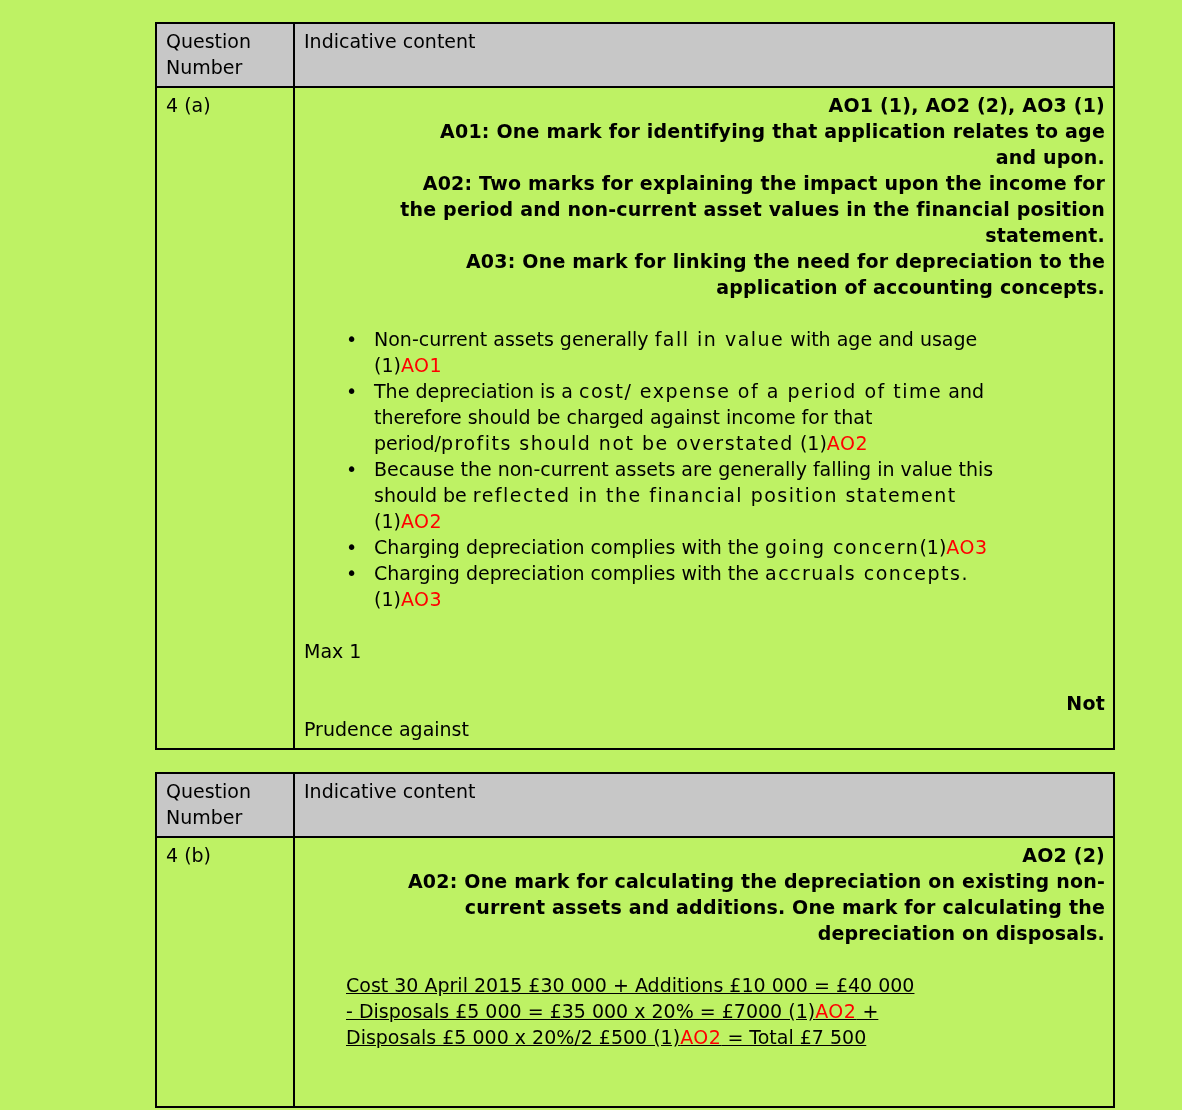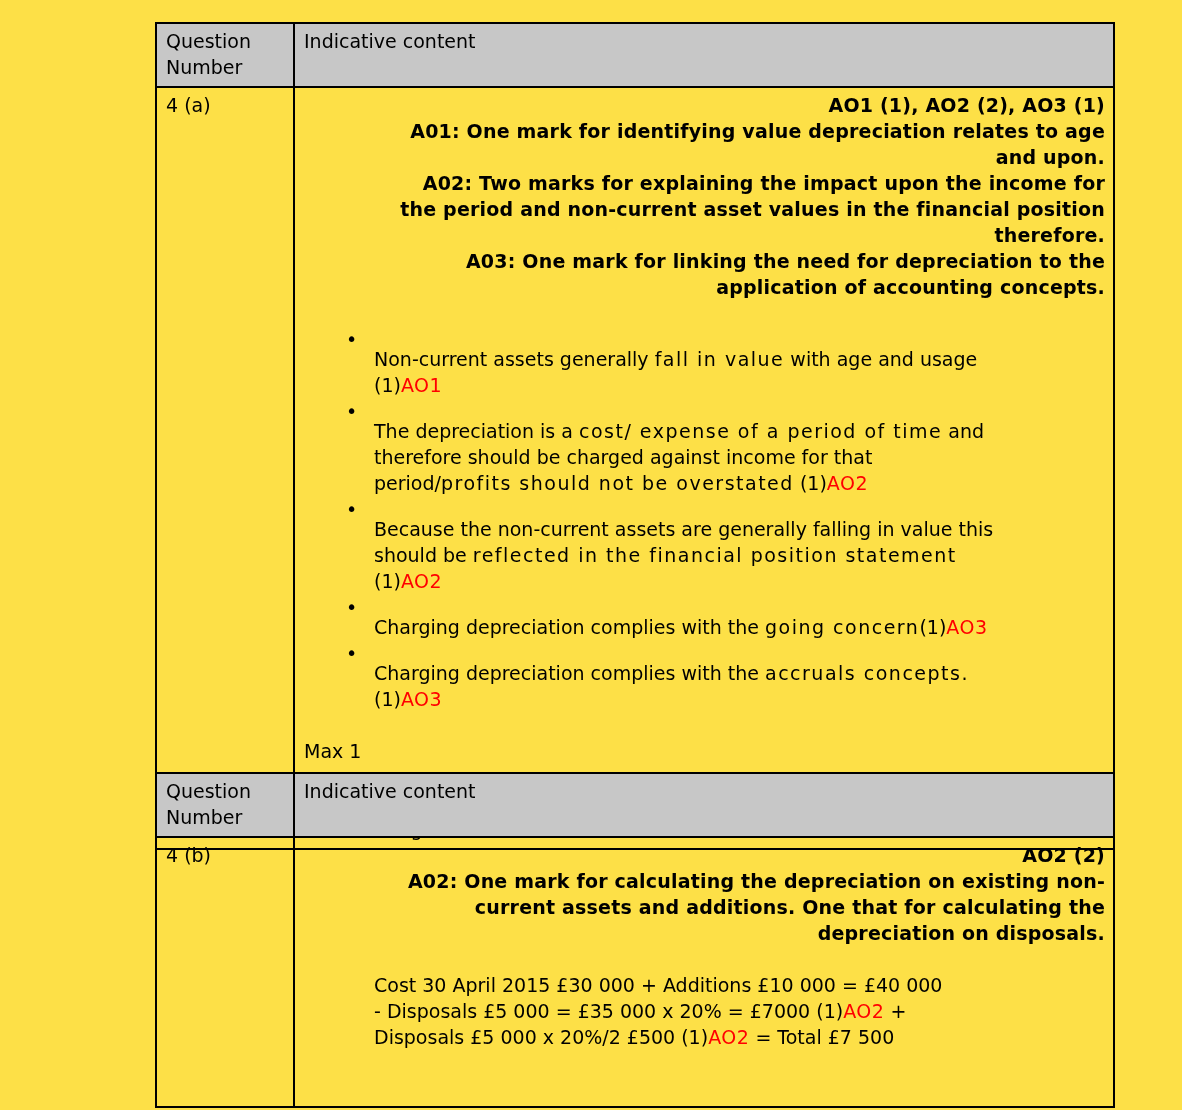--- a/index.html
+++ b/index.html
@@ -4,21 +4,21 @@
 <style>
   html, body {
     margin: 0;
     padding: 0;
     background: #ffffff;
   }
   .page {
     position: relative;
     width: 1182px;
     height: 1110px;
-    background: #fde047;
+    background: #bef264;
     font-family: "DejaVu Sans", "Liberation Sans", sans-serif;
     color: #000000;
   }
   table.mark-table {
     position: absolute;
     left: 155px;
     width: 960px;
     border-collapse: collapse;
     table-layout: fixed;
   }
@@ -48,22 +48,22 @@
     letter-spacing: 0.2px;
     text-align: right;
   }
   .spacer { height: 26px; }
   .bullet-list { margin-left: 42px; }
   .bullet-item { display: flex; }
   .bullet-marker {
     flex: none;
     width: 28px;
   }
-  .bullet-text { flex: 1 1 auto; margin-top: 20px; }
-  .indent-block { margin-left: 70px; }
+  .bullet-text { flex: 1 1 auto; }
+  .indent-block { margin-left: 42px; text-decoration: underline; }
   .seg-normal {}
   .seg-emph { letter-spacing: 1.5px; }
   .seg-red { color: #ff0000; letter-spacing: 0.5px; }
 </style>
 </head>
 <body>
 
 <div class="page">
 
   <table class="mark-table" id="table-4a">
@@ -73,25 +73,25 @@
       </colgroup>
     <tbody>
         <tr>
       <th>Question Number</th>
       <th>Indicative content</th>
     </tr>
     <tr>
       <td class="q-cell">4 (a)</td>
       <td class="content-cell">
             <div class="line bold"><span class="seg-normal">AO1 (1), AO2 (2), AO3 (1)</span></div>
-            <div class="line bold"><span class="seg-normal">A01: One mark for identifying value depreciation relates to age</span></div>
+            <div class="line bold"><span class="seg-normal">A01: One mark for identifying that application relates to age</span></div>
             <div class="line bold"><span class="seg-normal">and upon.</span></div>
             <div class="line bold"><span class="seg-normal">A02: Two marks for explaining the impact upon the income for</span></div>
             <div class="line bold"><span class="seg-normal">the period and non-current asset values in the financial position</span></div>
-            <div class="line bold"><span class="seg-normal">therefore.</span></div>
+            <div class="line bold"><span class="seg-normal">statement.</span></div>
             <div class="line bold"><span class="seg-normal">A03: One mark for linking the need for depreciation to the</span></div>
             <div class="line bold"><span class="seg-normal">application of accounting concepts.</span></div>
             <div class="spacer"></div>
             <div class="bullet-list">
               <div class="bullet-item">
                 <span class="bullet-marker">•</span>
                 <div class="bullet-text"><span class="seg-normal">Non-current assets generally </span><span class="seg-emph">fall in value</span><span class="seg-normal"> with age and usage</span><br><span class="seg-normal">(1)</span><span class="seg-red">AO1</span></div>
               </div>
               <div class="bullet-item">
                 <span class="bullet-marker">•</span>
@@ -128,21 +128,21 @@
     <tbody>
         <tr>
       <th>Question Number</th>
       <th>Indicative content</th>
     </tr>
     <tr>
       <td class="q-cell">4 (b)</td>
       <td class="content-cell tall-cell">
             <div class="line bold"><span class="seg-normal">AO2 (2)</span></div>
             <div class="line bold"><span class="seg-normal">A02: One mark for calculating the depreciation on existing non-</span></div>
-            <div class="line bold"><span class="seg-normal">current assets and additions. One that for calculating the</span></div>
+            <div class="line bold"><span class="seg-normal">current assets and additions. One mark for calculating the</span></div>
             <div class="line bold"><span class="seg-normal">depreciation on disposals.</span></div>
             <div class="spacer"></div>
             <div class="indent-block">
               <div class="line"><span class="seg-normal">Cost 30 April 2015 £30 000 + Additions £10 000 = £40 000</span></div>
               <div class="line"><span class="seg-normal">- Disposals £5 000 = £35 000 x 20% = £7000 (1)</span><span class="seg-red">AO2</span><span class="seg-normal"> +</span></div>
               <div class="line"><span class="seg-normal">Disposals £5 000 x 20%/2 £500 (1)</span><span class="seg-red">AO2</span><span class="seg-normal"> = Total £7 500</span></div>
             </div>
           </td>
     </tr>
   </tbody>

